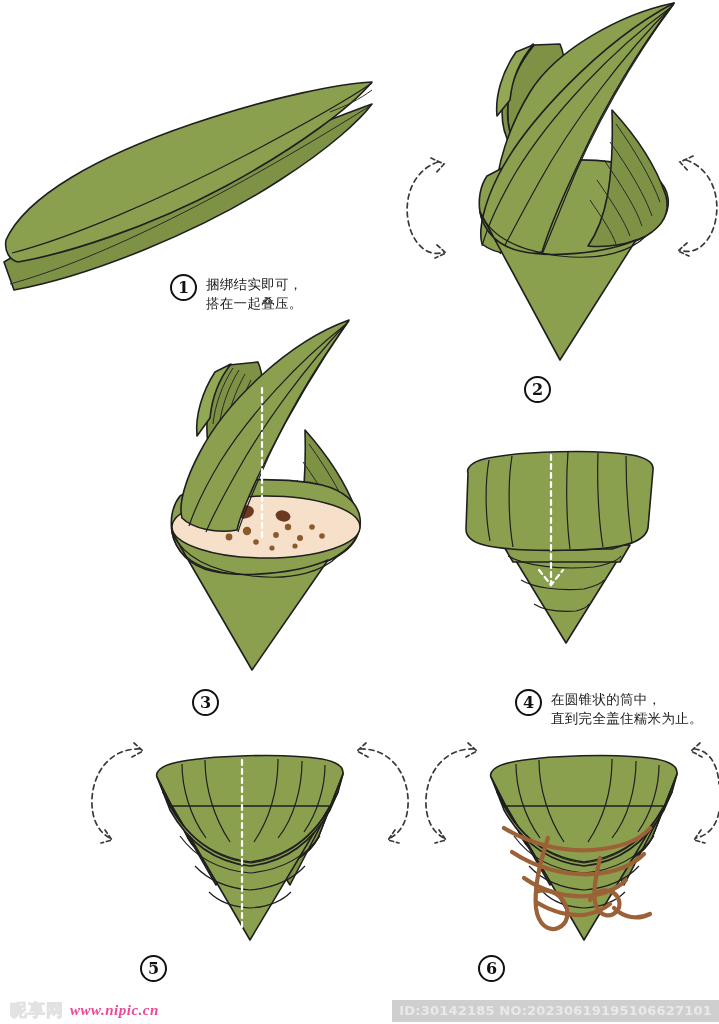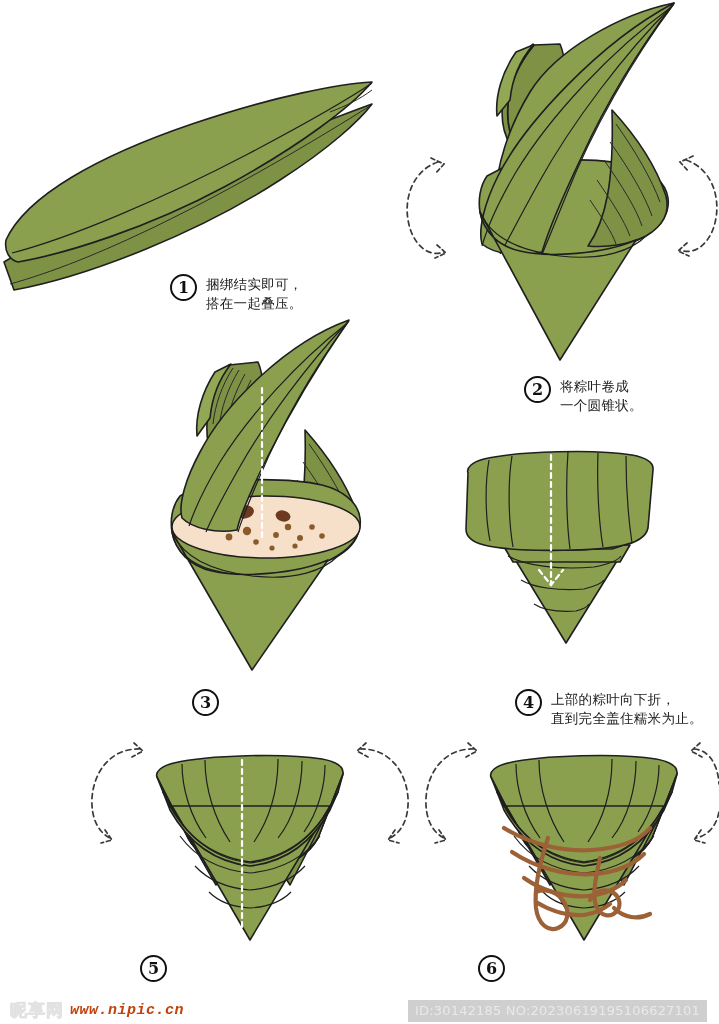--- a/index.html
+++ b/index.html
@@ -76,35 +76,36 @@
     letter-spacing: 1px;
     color: transparent;
     -webkit-text-stroke: 1px #e2e2e2;
     text-shadow: 0 0 0 #efefef;
     font-family: Liberation Sans, sans-serif;
   }
   .wm-logo .url {
     font-size: 15px;
     font-style: italic;
     font-weight: bold;
-    color: #c2410c;
-    font-family: Liberation Mono, monospace;
+    color: #ec4899;
+    font-family: Liberation Serif, serif;
     letter-spacing: 0.5px;
   }
   .wm-id {
     position: absolute;
-    right: 12px;
+    right: 0px;
     top: 1000px;
     background: #cfcfcf;
     color: #e9e9e9;
     font-size: 13px;
     padding: 3px 7px 4px 7px;
     letter-spacing: 0.2px;
     font-family: "DejaVu Sans", "Liberation Sans", sans-serif;
     white-space: nowrap;
+    font-weight: bold;
   }
 </style>
 </head>
 <body>
 
 <div class="page">
 
   <svg class="art" viewBox="0 0 719 1024" width="719" height="1024" xmlns="http://www.w3.org/2000/svg">
     <defs>
       <style>
@@ -336,31 +337,29 @@
   </svg>
 
   <div class="caption" style="left:170px; top:274px;">
     <div class="step-badge">1</div>
     <div class="caption-text">捆绑结实即可，
 搭在一起叠压。</div>
   </div>
 
   <div class="caption" style="left:524px; top:376px;">
     <div class="step-badge">2</div>
-    <div class="caption-text">将粽叶卷成
-一个圆锥状。</div>
   </div>
 
   <div class="caption" style="left:192px; top:689px;">
     <div class="step-badge">3</div>
   </div>
 
   <div class="caption" style="left:515px; top:689px;">
     <div class="step-badge">4</div>
-    <div class="caption-text">上部的粽叶向下折，
+    <div class="caption-text">在圆锥状的筒中，
 直到完全盖住糯米为止。</div>
   </div>
 
   <div class="caption" style="left:140px; top:955px;">
     <div class="step-badge">5</div>
   </div>
 
   <div class="caption" style="left:478px; top:955px;">
     <div class="step-badge">6</div>
   </div>

